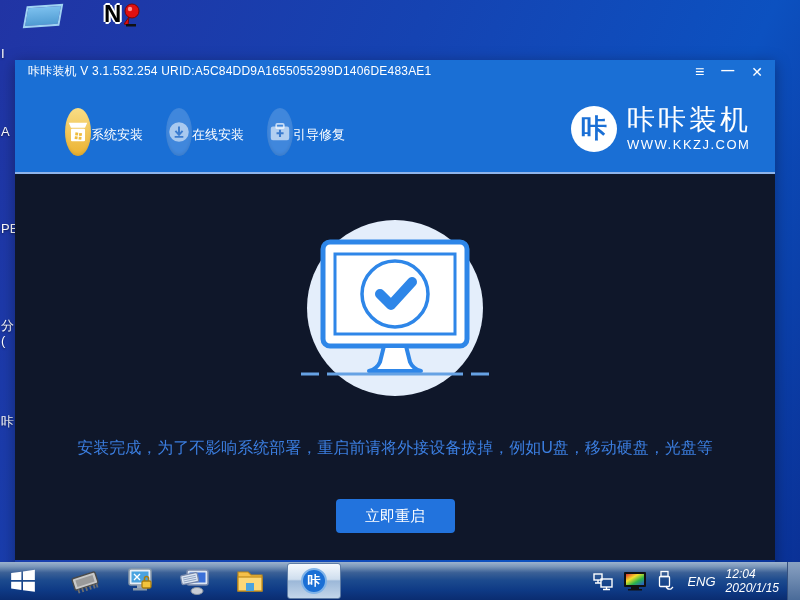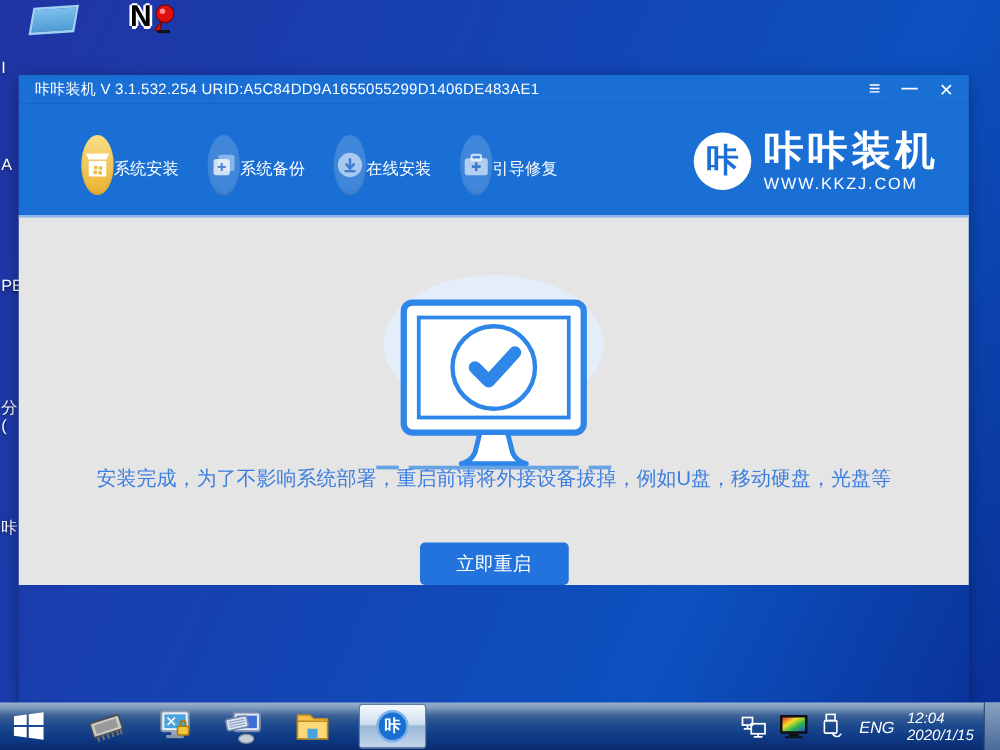--- a/index.html
+++ b/index.html
@@ -38,25 +38,25 @@
   .nav-circle { width:48px; height:48px; border-radius:50%;
     background:rgba(255,255,255,.17); display:flex; align-items:center; justify-content:center;
     box-shadow:inset 0 -2px 3px rgba(0,0,0,.08); }
   .nav-item.active .nav-circle { background:linear-gradient(180deg,#f8dd86,#ecb22f); }
   .nav-label { margin-top:7px; color:#fff; font-size:13px; white-space:nowrap; }
 
   .brand { margin-left:auto; margin-right:24px; display:flex; align-items:center; padding-top:2px; }
   .brand-circle { width:46px; height:46px; border-radius:50%; background:#fff; color:#1a6fd5;
     font-size:26px; font-weight:bold; display:flex; align-items:center; justify-content:center; }
   .brand-text { margin-left:10px; color:#fff; }
-  .brand-name { font-size:32px; font-weight:bold; letter-spacing:3px; line-height:1; }
+  .brand-name { font-size:28px; font-weight:normal; letter-spacing:3px; line-height:1; }
   .brand-site { font-size:13px; font-weight:normal; letter-spacing:1.5px; margin-top:3px; }
 
   
-  .content { height:296px; background:#e5e5e5; border-top:2px solid #8fb4ea;
+  .content { height:388px; background:#0f172a; border-top:2px solid #8fb4ea;
     display:flex; flex-direction:column; align-items:center; }
   .illus { margin-top:46px; width:176px; height:176px; border-radius:50%; background:#e4eefb;
     position:relative; }
   .illus svg { position:absolute; left:-12px; top:8px; overflow:visible; }
   .message { margin-top:42px; color:#3b7ee0; font-size:16px; white-space:nowrap; }
   .btn-row { margin-top:40px; display:flex; gap:45px; }
   .btn { width:119px; height:34px; background:#2273dd; color:#fff; font-size:15px;
     border:none; border-radius:4px; cursor:pointer; }
 
   
@@ -118,30 +118,20 @@
           <rect x="5.5" y="9" width="13" height="11.5" rx="1" fill="#fff"></rect>
           <rect x="9.5" y="12.5" width="2.6" height="2.6" fill="#eebc3e" transform="rotate(8 10.8 13.8)"></rect>
           <rect x="13" y="13" width="2.6" height="2.6" fill="#eebc3e" transform="rotate(8 14.3 14.3)"></rect>
           <rect x="9" y="16" width="2.6" height="2.6" fill="#eebc3e" transform="rotate(8 10.3 17.3)"></rect>
           <rect x="12.6" y="16.5" width="2.6" height="2.6" fill="#eebc3e" transform="rotate(8 13.9 17.8)"></rect>
         </svg>
       </div>
       <div class="nav-label">系统安装</div>
     </div>
 
-    <div class="nav-item">
-      <div class="nav-circle">
-        <svg width="26" height="26" viewBox="0 0 24 24">
-          <rect x="8" y="4.5" width="12" height="12" rx="2" fill="rgba(255,255,255,.38)"></rect>
-          <rect x="4.5" y="7.5" width="12" height="12" rx="2" fill="rgba(255,255,255,.75)"></rect>
-          <path d="M10.5 10.5 v6 M7.5 13.5 h6" stroke="rgba(60,125,205,.9)" stroke-width="1.6"></path>
-        </svg>
-      </div>
-      <div class="nav-label">系统备份</div>
-    </div>
 
     <div class="nav-item">
       <div class="nav-circle">
         <svg width="26" height="26" viewBox="0 0 24 24">
           <circle cx="12" cy="12" r="9" fill="rgba(255,255,255,.55)"></circle>
           <path d="M12 7 v7 M8.7 11 l3.3 3.6 3.3-3.6 M8 16.5 h8" stroke="#3c7ccf" stroke-width="1.8" fill="none"></path>
         </svg>
       </div>
       <div class="nav-label">在线安装</div>
     </div>

